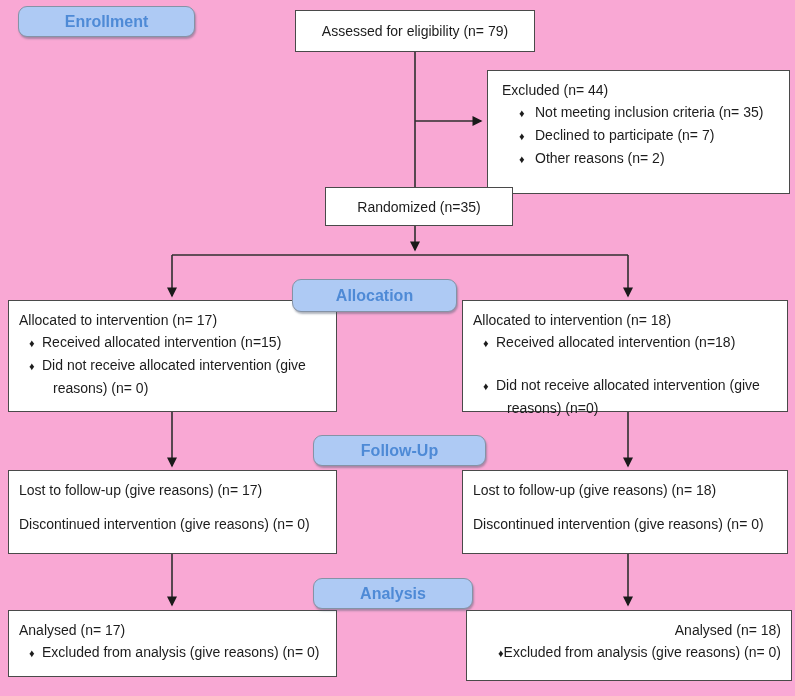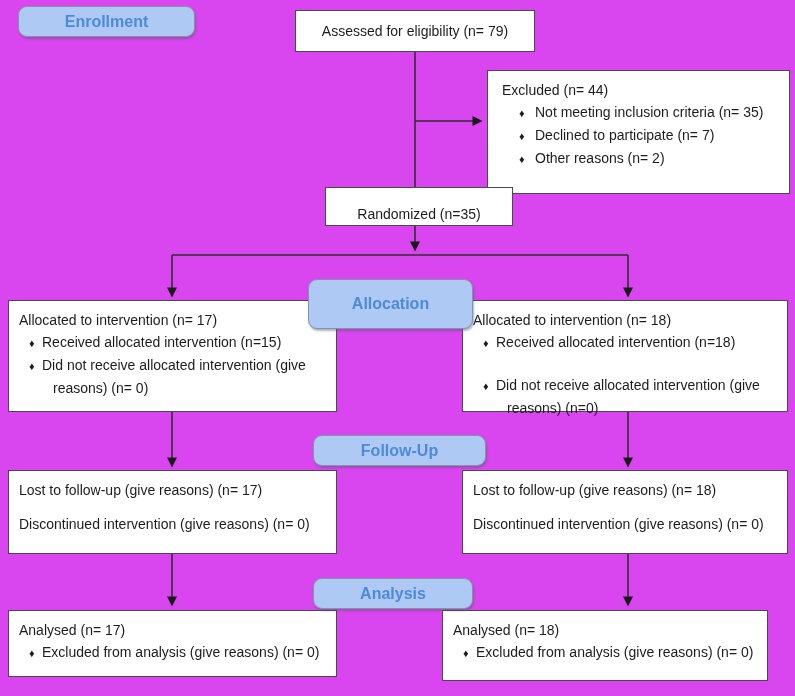--- a/index.html
+++ b/index.html
@@ -5,21 +5,21 @@
   :root{
     --stage-fill:#aecaf4;
     --stage-border:#8593a6;
     --stage-text:#4e8ad6;
     --box-border:#4a4a4a;
     --ink:#1c1c1c;
     --arrow:#2f2f2f;
   }
   html,body{margin:0;padding:0;background:#ffffff;}
   body{font-family:"Liberation Sans","DejaVu Sans",sans-serif;}
-  .canvas{position:relative;width:795px;height:696px;background:#d946ef;overflow:hidden;text-decoration:underline;}
+  .canvas{position:relative;width:795px;height:696px;background:#f9a8d4;overflow:hidden;text-decoration:underline;}
   .box{
     position:absolute;background:#ffffff;border:1.5px solid var(--box-border);
     font-size:14px;color:var(--ink);line-height:22px;z-index:2;box-sizing:border-box;
   }
   .box.center{display:flex;align-items:center;justify-content:center;text-align:center;}
   .pad{padding:8px 10px 8px 10px;}
   .pad-x{padding:8px 10px 8px 14px;}
   .b-item{padding-left:34px;text-indent:-24px;}
   .b-item-x{padding-left:33px;text-indent:-16px;}
   .blt{display:inline-block;width:13px;text-indent:0;font-size:11px;vertical-align:baseline;}
@@ -51,42 +51,42 @@
     <line x1="172" y1="255" x2="628" y2="255"></line>
     <line x1="172" y1="255" x2="172" y2="296" marker-end="url(#ah)"></line>
     <line x1="628" y1="255" x2="628" y2="296" marker-end="url(#ah)"></line>
     <line x1="172" y1="412" x2="172" y2="466" marker-end="url(#ah)"></line>
     <line x1="628" y1="412" x2="628" y2="466" marker-end="url(#ah)"></line>
     <line x1="172" y1="554" x2="172" y2="605" marker-end="url(#ah)"></line>
     <line x1="628" y1="554" x2="628" y2="605" marker-end="url(#ah)"></line>
   </svg>
 
   <div class="stage" style="left:18px;top:6px;width:177px;height:31px;">Enrollment</div>
-  <div class="stage" style="left:308px;top:279px;width:165px;height:50px;">Allocation</div>
+  <div class="stage" style="left:292px;top:279px;width:165px;height:33px;">Allocation</div>
   <div class="stage" style="left:313px;top:435px;width:173px;height:31px;">Follow-Up</div>
   <div class="stage" style="left:313px;top:578px;width:160px;height:31px;">Analysis</div>
 
   <div class="box center" style="left:295px;top:10px;width:240px;height:42px;">
     <span>Assessed for eligibility (n= 79)</span>
   </div>
 
   <div class="box pad-x" style="left:487px;top:70px;width:303px;height:124px;">
     <div>Excluded (n= 44)</div>
     <div class="b-item-x">
       <span class="blt-x">♦</span><span>Not meeting inclusion criteria (n= 35)</span>
     </div>
     <div class="b-item-x">
       <span class="blt-x">♦</span><span>Declined to participate (n= 7)</span>
     </div>
     <div class="b-item-x">
       <span class="blt-x">♦</span><span>Other reasons (n= 2)</span>
     </div>
   </div>
 
-  <div class="box center" style="left:325px;top:187px;width:188px;height:39px;align-items:flex-end;">
+  <div class="box center" style="left:325px;top:187px;width:188px;height:39px;">
     <span>Randomized (n=35)</span>
   </div>
 
   <div class="box pad" style="left:8px;top:300px;width:329px;height:112px;">
     <div>Allocated to intervention (n= 17)</div>
     <div class="b-item">
       <span class="blt">♦</span><span>Received allocated intervention (n=15)</span>
     </div>
     <div class="b-item" style="margin-top:0;">
       <span class="blt">♦</span><span>Did not receive allocated intervention (give reasons) (n= 0)</span>
@@ -113,20 +113,20 @@
     <div class="gap-top">Discontinued intervention (give reasons) (n= 0)</div>
   </div>
 
   <div class="box pad" style="left:8px;top:610px;width:329px;height:67px;">
     <div>Analysed (n= 17)</div>
     <div class="b-item">
       <span class="blt">♦</span><span>Excluded from analysis (give reasons) (n= 0)</span>
     </div>
   </div>
 
-  <div class="box pad" style="left:442px;top:610px;width:326px;height:71px;">
+  <div class="box pad" style="left:466px;top:610px;width:326px;height:71px;text-align:right;">
     <div>Analysed (n= 18)</div>
     <div class="b-item">
       <span class="blt">♦</span><span>Excluded from analysis (give reasons) (n= 0)</span>
     </div>
   </div>
 
 </div>
 
 </body></html>

